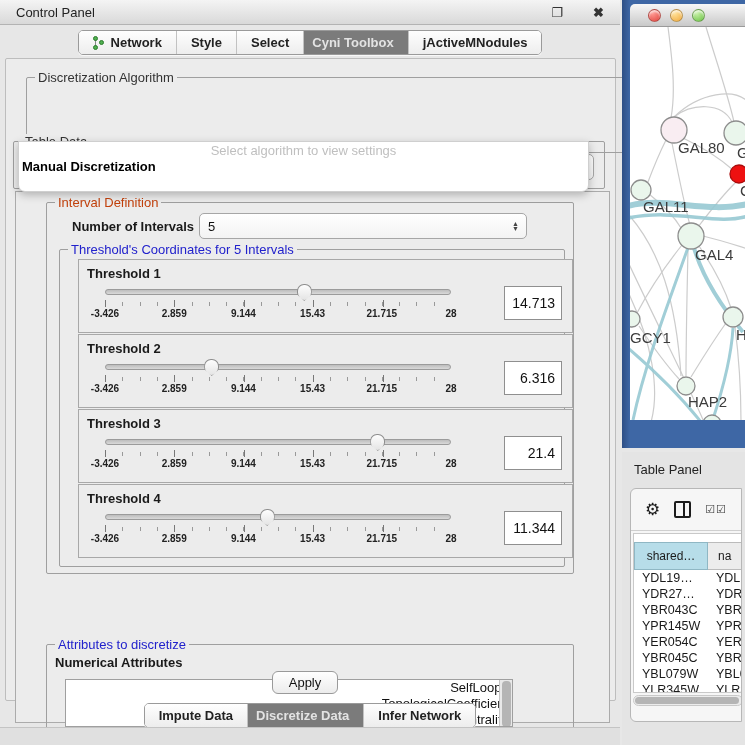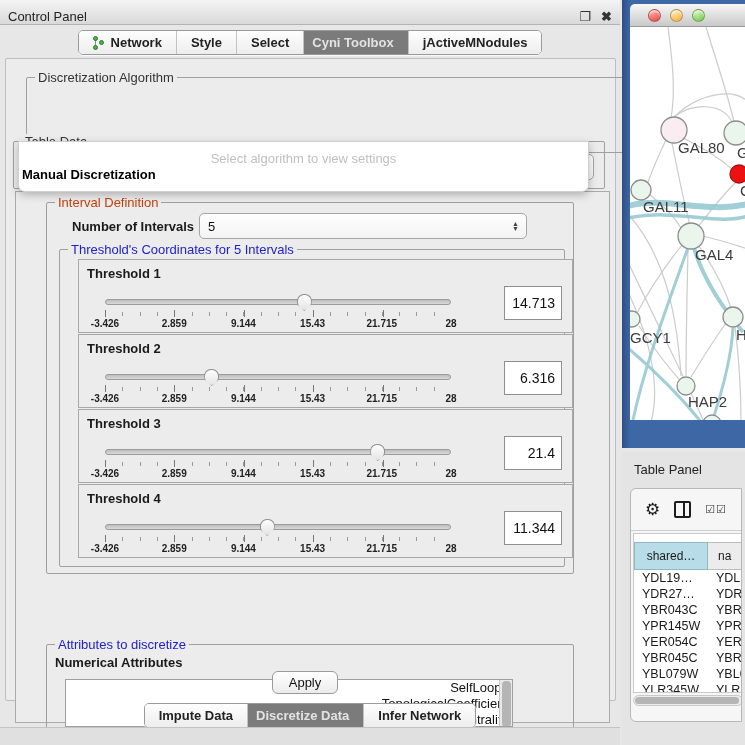--- a/index.html
+++ b/index.html
@@ -1,21 +1,21 @@
 <!DOCTYPE html>
 <html><head>
 <meta charset="utf-8">
 <style>
   * { margin:0; padding:0; box-sizing:border-box; }
   html,body { width:745px; height:745px; }
   body { font-family:"Liberation Sans", sans-serif; background:#e7e7e7; position:relative; overflow:hidden; font-size:13px; color:#1a1a1a; }
 
   
   .cp { position:absolute; left:0; top:0; width:620px; height:745px; background:#e7e7e7; }
-  .cp-titlebar { position:absolute; left:0; top:0; width:100%; height:25px; background:linear-gradient(#f4f4f4,#d9d9d9); border-bottom:1px solid #b3b3b3; display:flex; align-items:flex-end; padding:0 8px; }
+  .cp-titlebar { position:absolute; left:0; top:0; width:100%; height:25px; background:linear-gradient(#f4f4f4,#d9d9d9); border-bottom:1px solid #b3b3b3; display:flex; align-items:center; padding:0 16px;gap:20px; }
   .cp-title { font-size:13px; color:#222; }
   .cp-titlebar .spacer { flex:1; }
   .tb-icon { font-size:13px; color:#333; margin-left:10px; cursor:default; }
 
   
   .tabbar { position:absolute; left:0; top:30px; width:620px; display:flex; justify-content:center; }
   .seg { display:flex; border:1px solid #9a9a9a; border-radius:5px; overflow:hidden; background:#fdfdfd; box-shadow:0 1px 0 rgba(255,255,255,.7); }
   .seg .tab { padding:4px 14px; font-weight:bold; font-size:13px; color:#222; background:linear-gradient(#fefefe,#ededed); border-right:1px solid #c2c2c2; display:flex; align-items:center; gap:6px; white-space:nowrap; }
   .seg .tab:last-child { border-right:none; }
   .seg .tab.active { background:#7b7b7b; color:#e3e3e3;padding-left:8px; }
@@ -37,31 +37,31 @@
 
   
   .combo { background:linear-gradient(#ffffff,#f3f3f3); border:1px solid #a6a6a6; border-radius:5px; display:flex; align-items:center; padding:0 8px; position:relative; height:26px; font-size:13px; color:#111; }
   .combo .stepper { position:absolute; right:7px; top:50%; transform:translateY(-50%); display:flex; flex-direction:column; line-height:5px; font-size:7px; color:#444; }
 
   
   .algo-combo { position:absolute; left:22px; top:94px; width:562px; height:28px; border:3px solid #78a9dc; border-radius:7px; background:#fff; }
 
   
   .popup { position:absolute; left:12px; top:82px; width:571px; height:51px; background:#fff; border:1px solid #cfcfcf; border-radius:0 0 7px 7px; box-shadow:0 3px 8px rgba(0,0,0,.25); z-index:5; }
-  .popup .hint { text-align:center; color:#bfbfbf; font-size:13px; padding-top:9px; }
+  .popup .hint { text-align:center; color:#bfbfbf; font-size:13px; padding-top:1px; }
   .popup .opt { font-size:13px; padding:1px 3px; color:#000; }
   .popup .opt.bold { font-weight:bold; }
 
   
   .viewport { position:absolute; left:9px; top:132px; width:595px; height:532px; border:1px solid #ababab; background:#ececec; }
 
   
   .thr-row { position:absolute; left:18px; width:495px; height:74px; border:1px solid #a8a8a8; background:#ececec; }
   .thr-label { position:absolute; left:8px; top:6px; font-weight:bold; font-size:13px; }
-  .slider { position:absolute; left:26px; top:34px; width:346px; height:36px;text-align:right; }
+  .slider { position:absolute; left:26px; top:24px; width:346px; height:36px;text-align:right; }
   .slider .track { position:absolute; left:0; top:5px; width:100%; height:6px; border-radius:3px; background:linear-gradient(#bdbdbd,#d9d9d9); border:1px solid #9b9b9b; }
   .slider .thumb { position:absolute; top:0; width:15px; height:17px; margin-left:-8px; background:linear-gradient(#fdfdfd,#e4e4e4); border:1px solid #8e8e8e; border-radius:7px 7px 50% 50%; clip-path:polygon(0 0,100% 0,100% 60%,50% 100%,0 60%); }
   .ticks-minor { position:absolute; left:0; top:18px; width:100%; height:4px; background-image:repeating-linear-gradient(90deg,#999 0,#999 1px,transparent 1px,transparent 5%); }
   .ticks-major { position:absolute; left:0; top:16px; width:calc(100% + 1px); height:7px; background-image:repeating-linear-gradient(90deg,#777 0,#777 1px,transparent 1px,transparent 20%); }
   .tick-labels { position:absolute; left:0; top:24px; width:100%; height:12px; }
   .tick-labels span { position:absolute; transform:translateX(-50%); font-size:10px; font-weight:bold; color:#222; white-space:nowrap; }
   .thr-value { position:absolute; right:10px; top:26px; width:58px; height:34px; border:1px solid #8f8f8f; background:#fff; font-family:"Liberation Sans",sans-serif; font-size:14px; text-align:right; padding:0 6px; color:#111; }
 
   
   .attr-list { position:absolute; left:18px; top:34px; width:448px; height:48px; background:#fff; border:1px solid #9f9f9f; overflow:hidden; }

